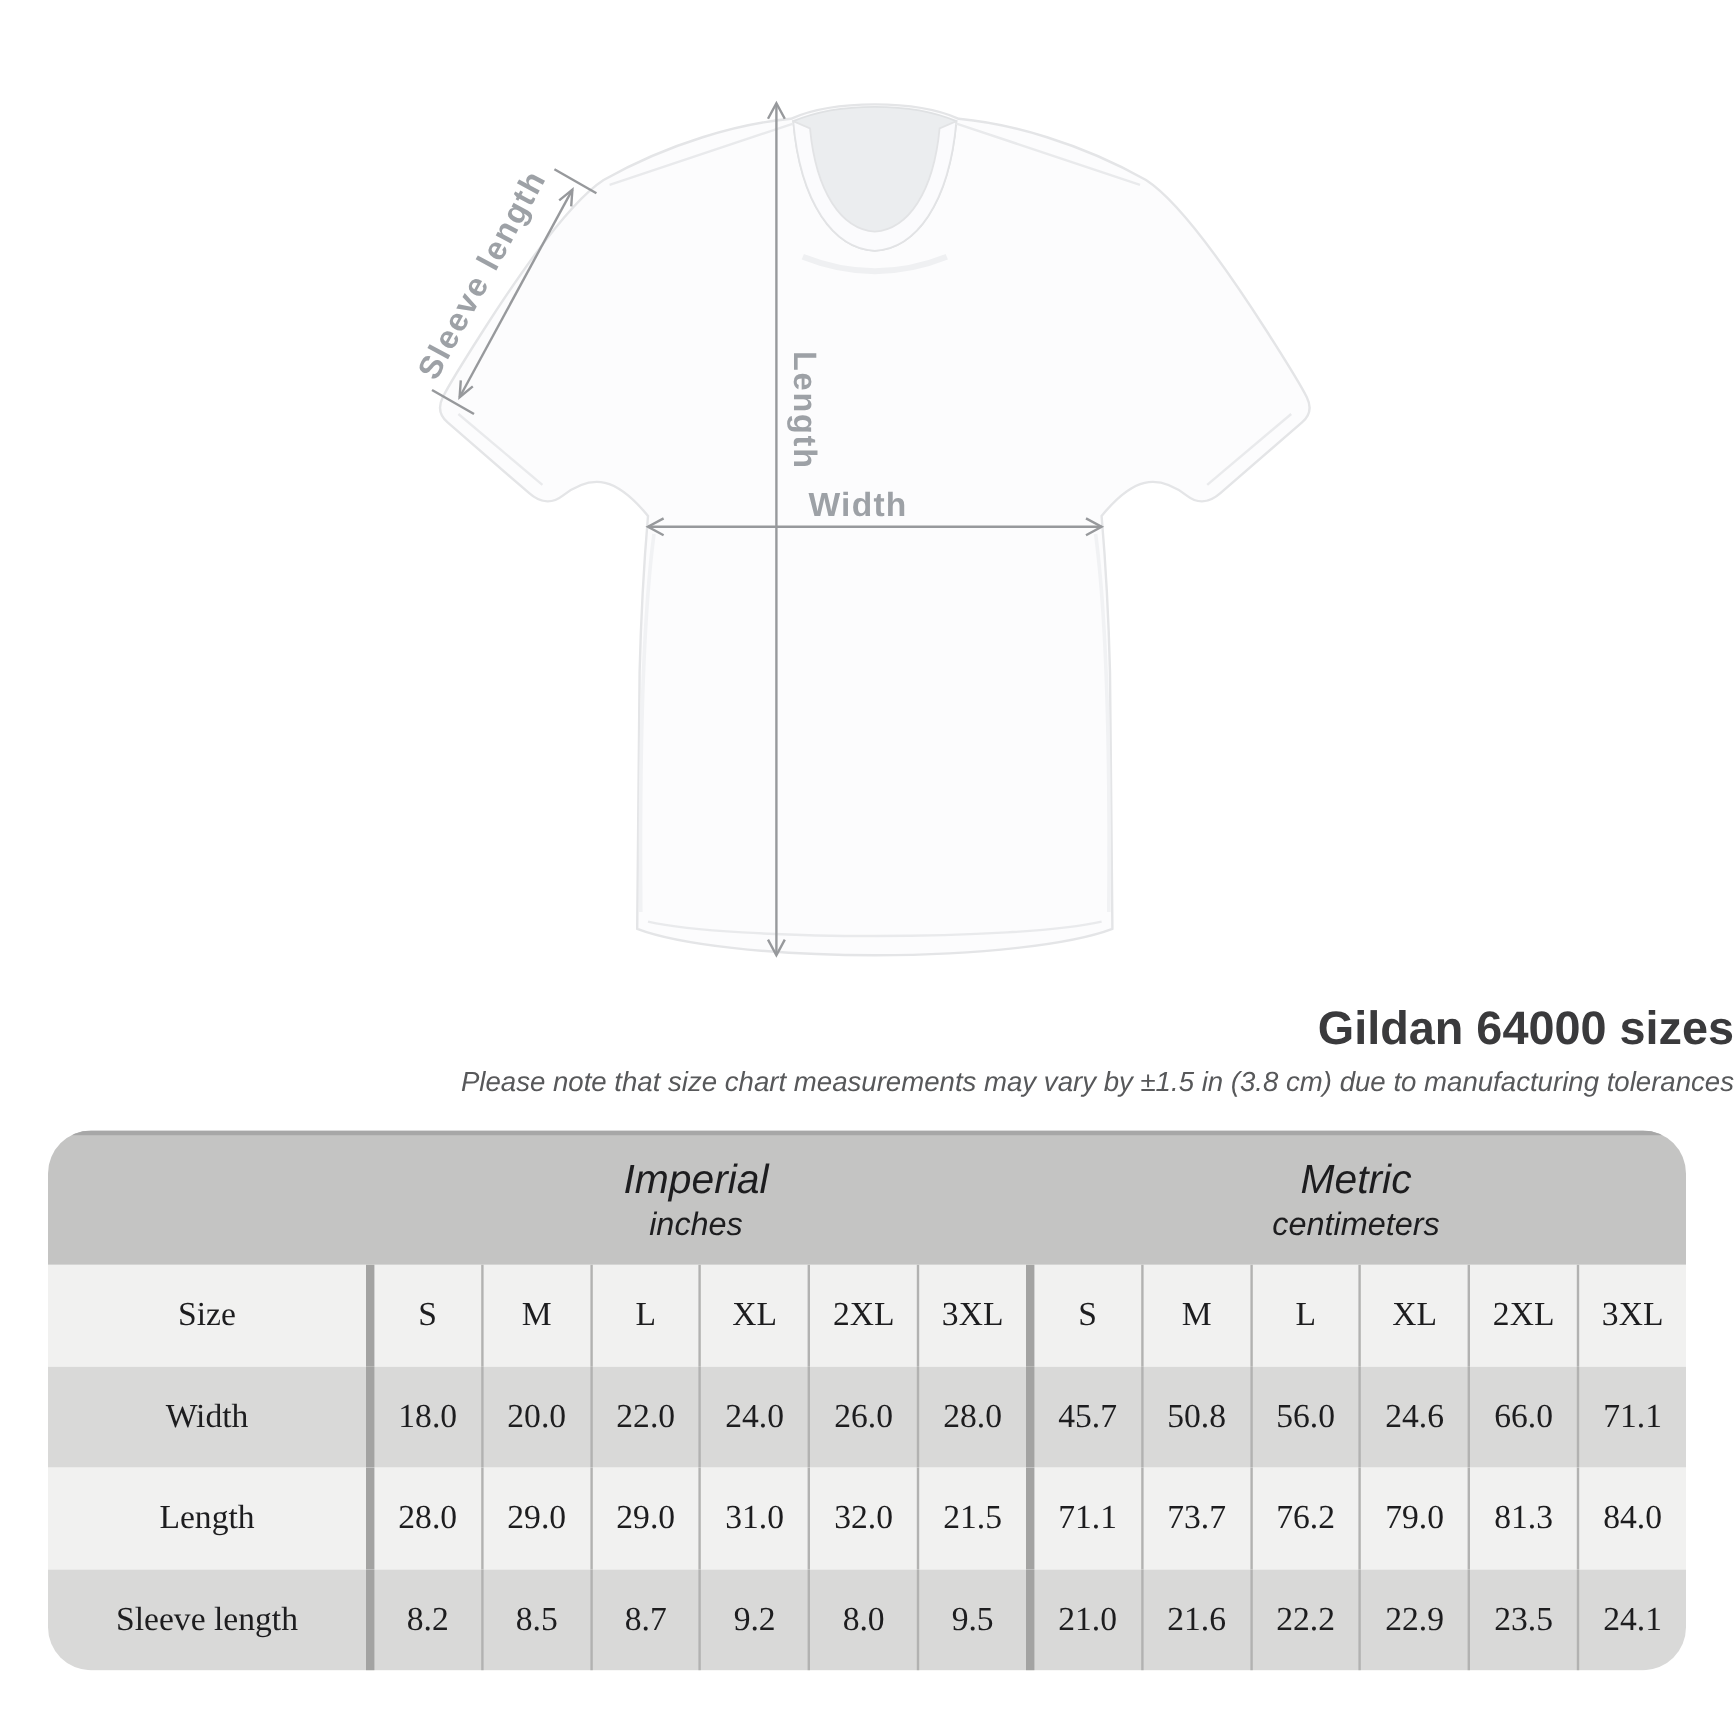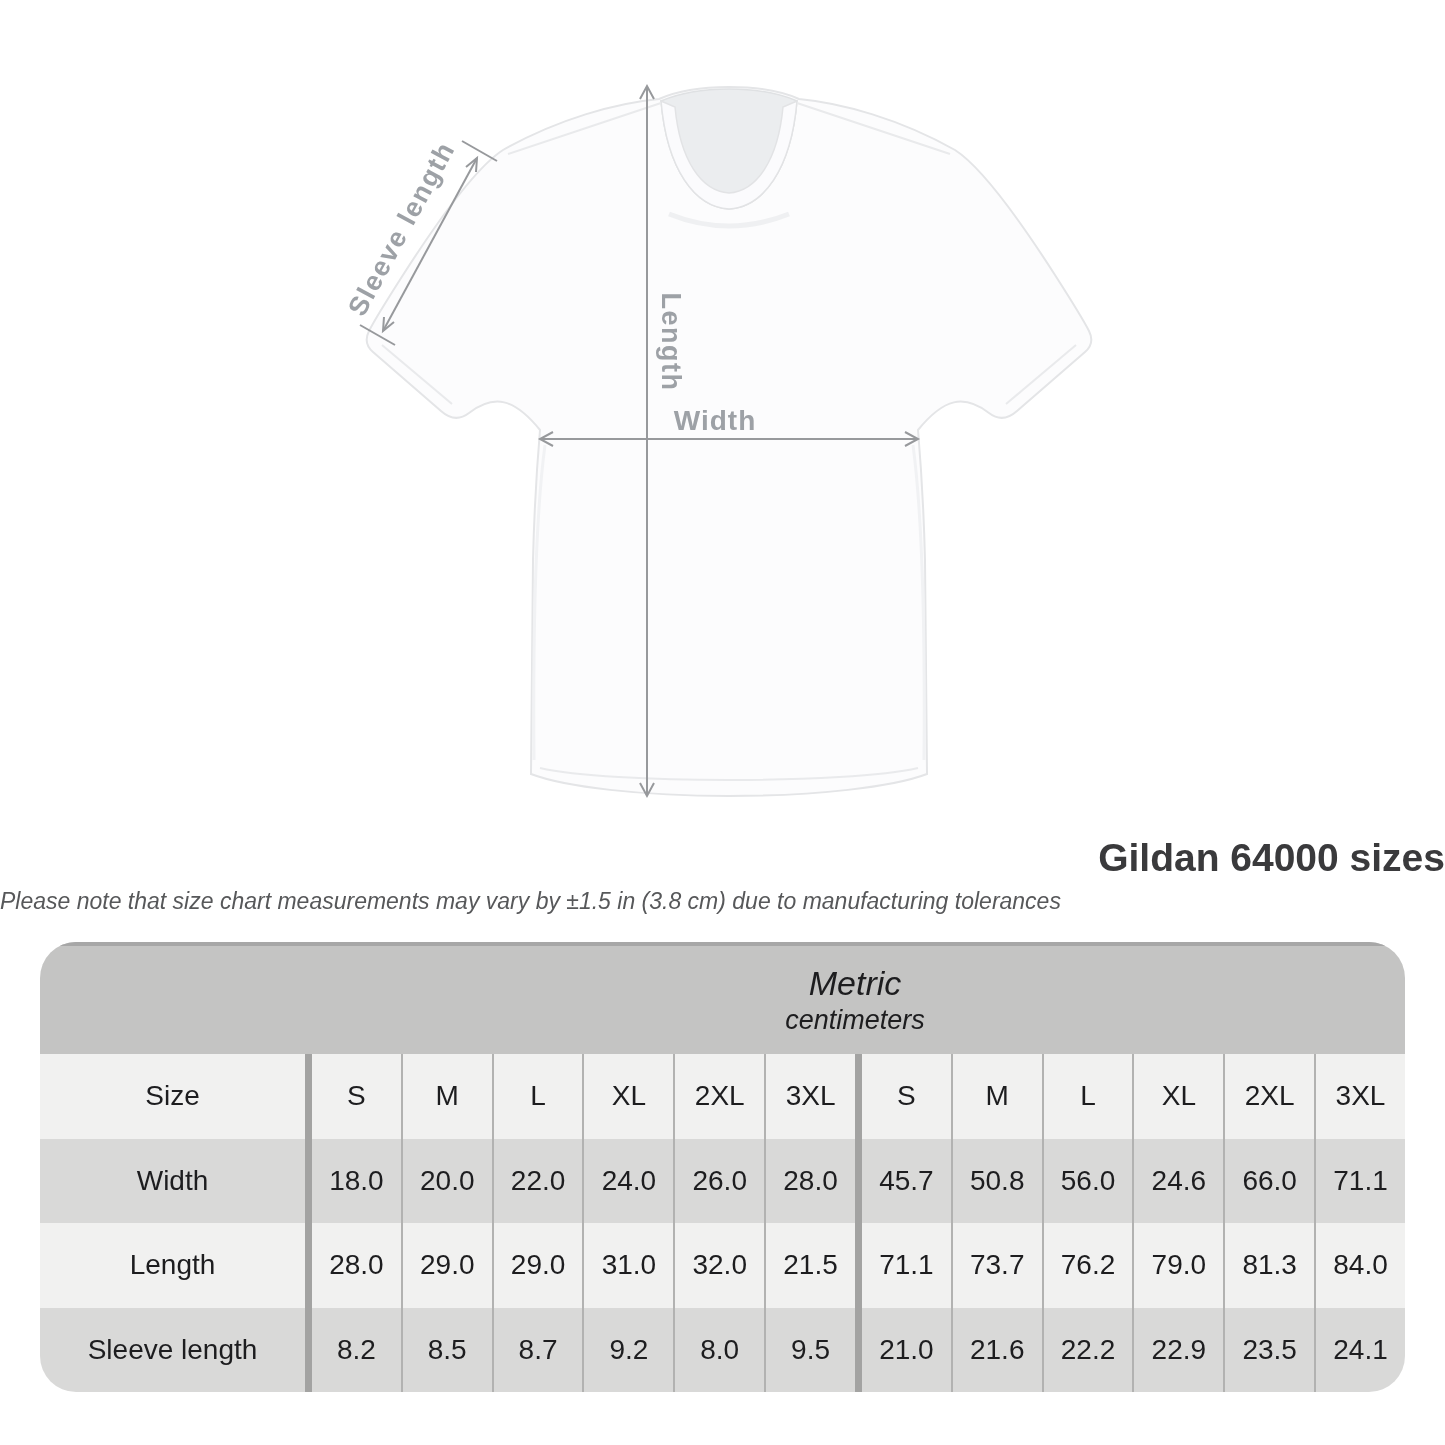--- a/index.html
+++ b/index.html
@@ -16,21 +16,21 @@
   }
   .dim-label.sleeve{left:402px;top:229px;font-size:27px;transform:translate(-50%,-50%) rotate(-61.5deg);}
   .dim-label.length{left:670px;top:342px;font-size:27px;transform:translate(-50%,-50%) rotate(90deg);}
   .dim-label.width{left:715px;top:421px;font-size:28px;transform:translate(-50%,-50%);letter-spacing:1px;}
   
   .title{
     position:absolute;top:836px;left:0;width:100%;margin:0;text-align:right;
     font-size:39px;font-weight:bold;color:#3a3a3c;
   }
   .note{
-    position:absolute;top:888px;left:0;width:100%;margin:0;text-align:left;
+    position:absolute;top:888px;left:0;width:100%;margin:0;text-align:right;
     font-size:23px;font-style:italic;color:#57585a;
   }
   
   .size-table{
     position:absolute;left:40px;top:942px;width:1365px;height:450px;
     border-radius:36px;overflow:hidden;display:flex;flex-direction:column;
     color:#1d1d1f;
   }
   .thead{
     height:112px;flex:0 0 112px;background:#c4c4c3;display:flex;
@@ -41,21 +41,21 @@
     flex:1;display:flex;flex-direction:column;align-items:center;justify-content:center;
     font-style:italic;padding-top:4px;
   }
   .g-title{font-size:34px;line-height:1.25;}
   .g-sub{font-size:27px;line-height:1.25;}
   .trow{flex:1;display:flex;}
   .trow.light{background:#f1f1f0;}
   .trow.dark{background:#d9d9d8;}
   .cell{
     flex:1;display:flex;align-items:center;justify-content:center;
-    border-left:2px solid #b2b2b1;font-size:28px;
+    border-left:2px solid #b2b2b1;font-size:28px;font-family:Liberation Serif, serif;
   }
   .cell.label{flex:0 0 265px;border-left:none;}
   .cell.gstart{border-left:7px solid #a3a3a2;}
 </style>
 </head>
 <body>
 
 <div class="canvas">
 
   <div class="diagram">
@@ -141,20 +141,24 @@
   </div>
 
   <h1 class="title">Gildan 64000 sizes</h1>
   <p class="note">Please note that size chart measurements may vary by ±1.5 in (3.8 cm) due to manufacturing tolerances</p>
 
   <div class="size-table">
 
     <div class="thead">
       <div class="th-spacer"></div>
       <div class="th-group">
+        <div class="g-title">Imperial</div>
+        <div class="g-sub">inches</div>
+      </div>
+      <div class="th-group">
         <div class="g-title">Metric</div>
         <div class="g-sub">centimeters</div>
       </div>
     </div>
 
     <div class="trow light">
       <div class="cell label">Size</div>
       <div class="cell gstart">S</div>
       <div class="cell">M</div>
       <div class="cell">L</div>

